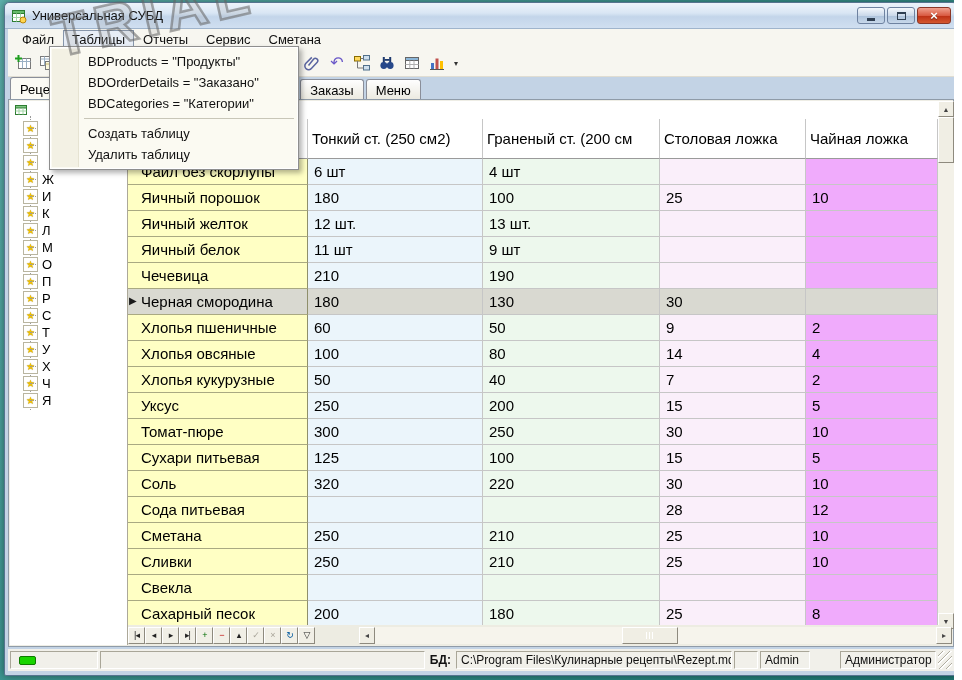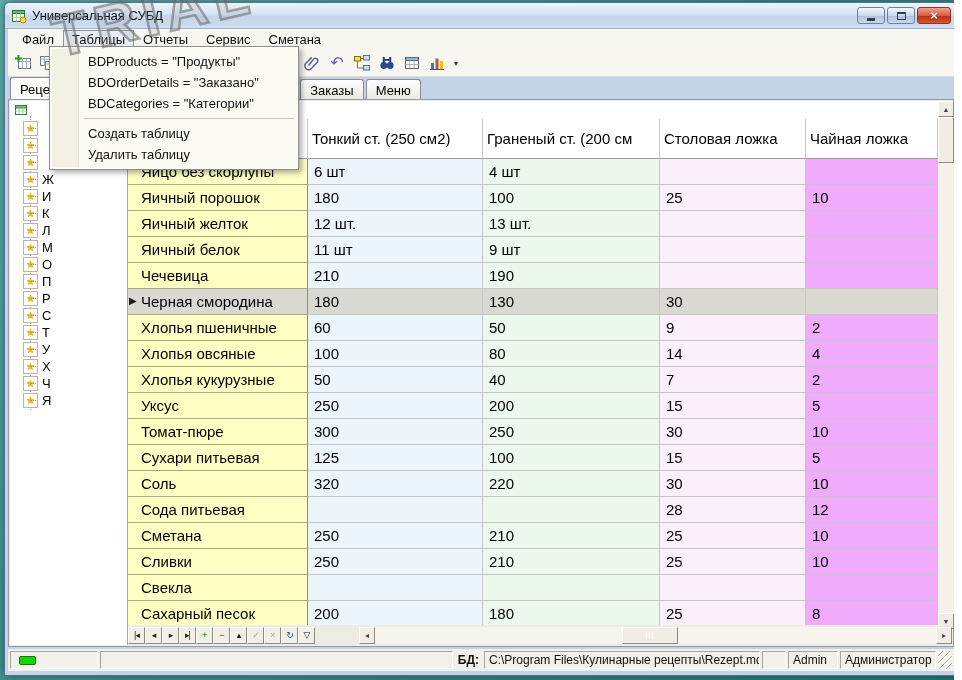--- a/index.html
+++ b/index.html
@@ -109,21 +109,21 @@
   .statusbar { position: absolute; left: 3px; right: 3px; bottom: 4px; height: 22px; background: #F1F0EA;
                display: flex; align-items: stretch; gap: 2px; padding: 2px; font-size: 12px; color: #111; }
   .sb-panel { border: 1px solid; border-color: #A9A698 #FFF #FFF #A9A698; display: flex; align-items: center;
               padding: 0 4px; overflow: hidden; white-space: nowrap; }
   .sb-led { width: 88px; }
   .sb-fill { flex: 1; }
   .sb-dblabel { display: flex; align-items: center; padding: 0 3px; font-weight: bold; }
   .sb-path { width: 276px; }
   .sb-gap { width: 24px; }
   .sb-user { width: 50px; }
-  .sb-role { width: 96px; }
+  .sb-role { width: 96px; margin-left: 28px; }
   .led { width: 17px; height: 9px; background: #19D400; border: 1px solid #0E7A00; border-radius: 2px; margin-left: 4px; }
   .sb-grip { width: 14px; background: repeating-linear-gradient(135deg, transparent 0 3px, #B0ADA0 3px 4px, #fff 4px 5px); }
 
   
   .dropdown { position: absolute; left: 44px; top: 43px; width: 250px; background: #FBFAF2;
               border: 1px solid #8E8E8E; box-shadow: inset 0 0 0 1px #fff, 3px 3px 5px rgba(0,0,0,.3);
               padding: 4px 2px; z-index: 60; }
   .dropdown::before { content: ""; position: absolute; left: 2px; top: 2px; bottom: 2px; width: 26px;
               background: #F3F1E4; border-right: 1px solid #E6E3D2; }
   .dd-item { height: 21px; line-height: 21px; padding-left: 36px; font-size: 13px; position: relative; color: #111; }
@@ -364,21 +364,21 @@
         <div class="grid-strip"></div>
         <div class="grid-header">
             <div class="gh c0"></div>
             <div class="gh c1">Тонкий ст. (250 см2)</div>
             <div class="gh c2">Граненый ст. (200 см</div>
             <div class="gh c3">Столовая ложка</div>
             <div class="gh c4">Чайная ложка</div>
           </div>
         <div class="grid-body">
             <div class="grow">
-              <div class="gc c0"><span>Яйцо без скорлупы</span></div>
+              <div class="gc c0"><span>Файл без скорлупы</span></div>
               <div class="gc c1">6 шт</div>
               <div class="gc c2">4 шт</div>
               <div class="gc c3"></div>
               <div class="gc c4"></div>
             </div>
             <div class="grow">
               <div class="gc c0"><span>Яичный порошок</span></div>
               <div class="gc c1">180</div>
               <div class="gc c2">100</div>
               <div class="gc c3">25</div>

